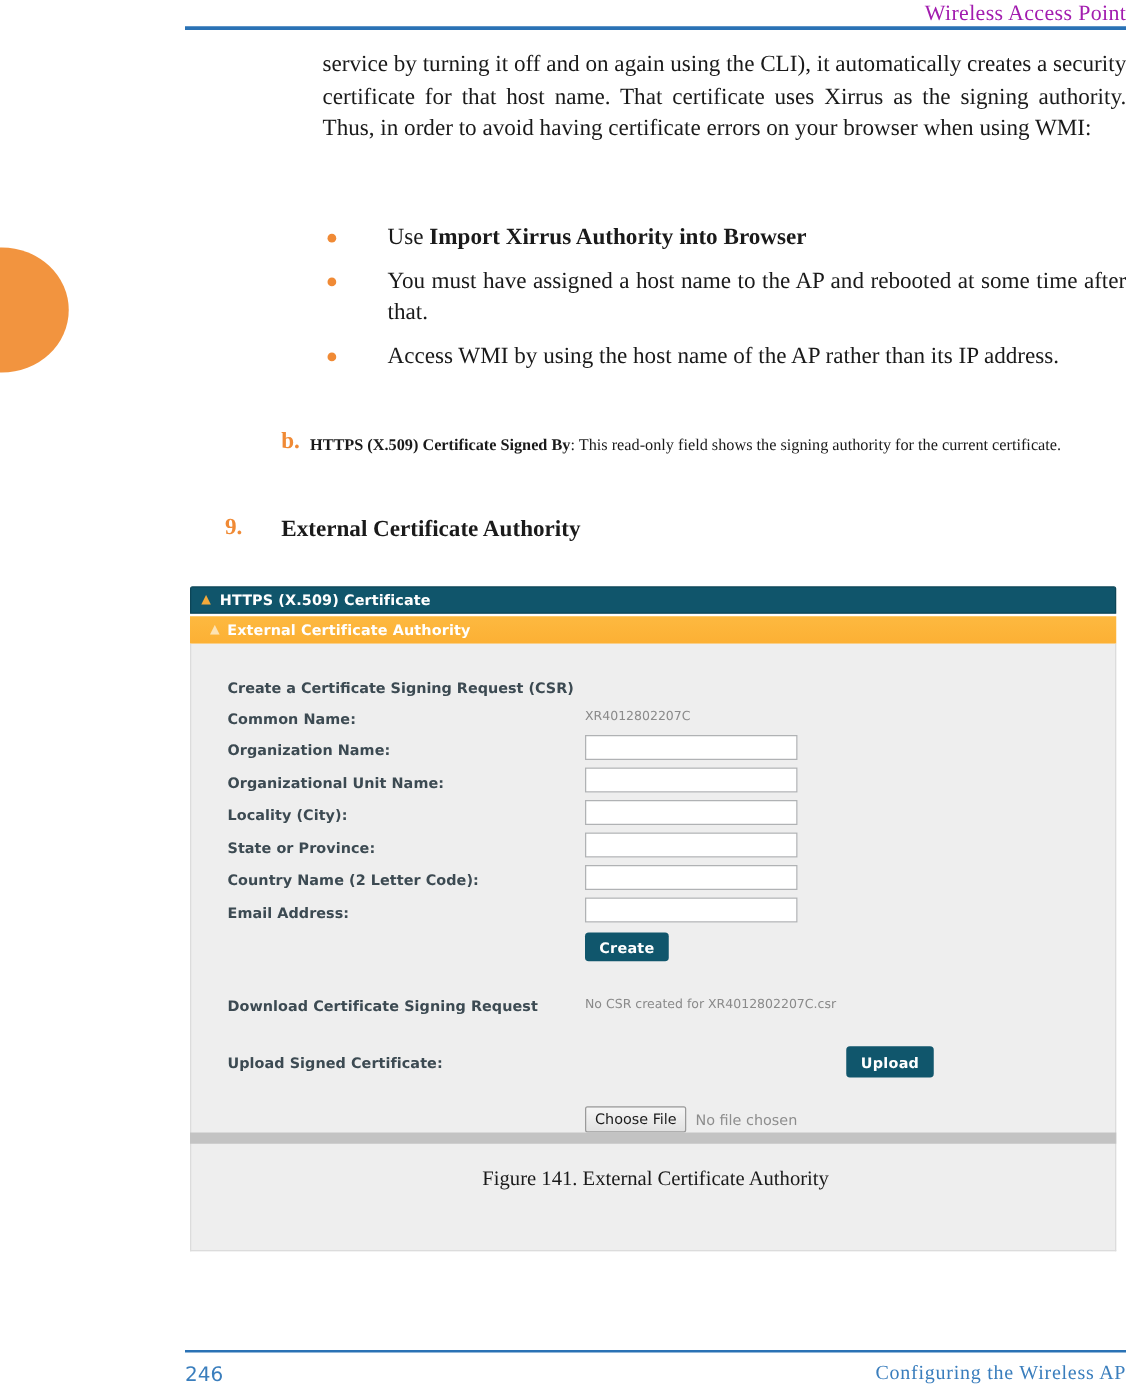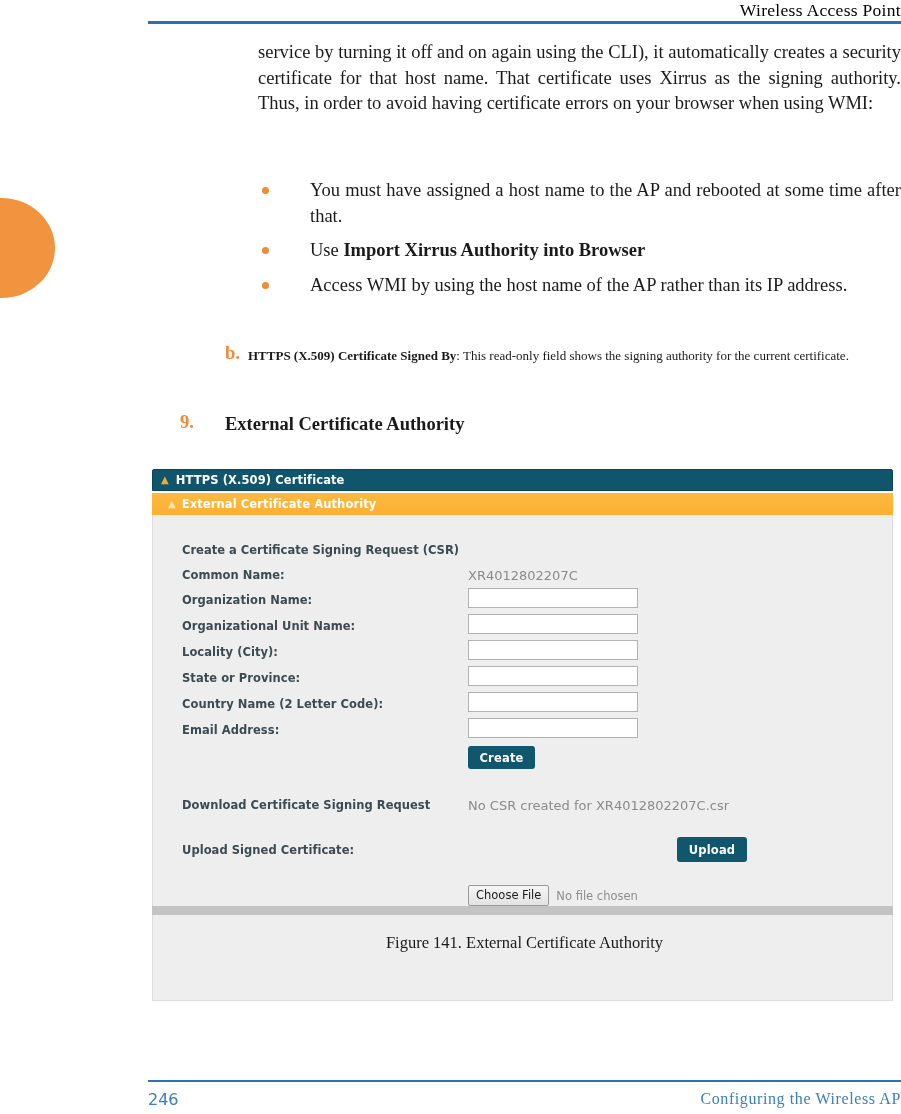--- a/index.html
+++ b/index.html
@@ -19,21 +19,21 @@
   
   .running-head {
     position: absolute;
     top: 0px;
     left: 148px;
     width: 753px;
     height: 36px;
     text-align: right;
     font-family: "Liberation Serif", serif;
     font-size: 17.5px;
-    color: #000000;
+    color: #a21caf;
     letter-spacing: 0.3px;
     line-height: 20px;
   }
   .head-rule {
     position: absolute;
     top: 21px;
     left: 148px;
     width: 753px;
     height: 3px;
     background: #2a72b5;
@@ -199,21 +199,21 @@
     position: absolute;
     left: 29px;
     font-size: 11.5px;
     font-weight: bold;
     color: #3c4a52;
     white-space: nowrap;
   }
   .ro-value {
     position: absolute;
     left: 315px;
-    font-size: 13px;
+    font-size: 10px;
     color: #8a8a8a;
     white-space: nowrap;
   }
   .txt-input {
     position: absolute;
     left: 315px;
     width: 170px;
     height: 20px;
     background: #ffffff;
     border: 1px solid #b0b2b4;
@@ -309,25 +309,25 @@
 
 <div class="margin-tab"></div>
 
 <div class="body-col">
   <p class="para">service by turning it off and on again using the CLI), it automatically creates a security certificate for that host name. That certificate uses Xirrus as the signing authority. Thus, in order to avoid having certificate errors on your browser when using WMI:</p>
 </div>
 
 <div class="bullets">
   <div class="bullet-row">
     <span class="bullet-dot"></span>
-    <span>You must have assigned a host name to the AP and rebooted at some time after that.</span>
+    <span>Use </span><b>Import Xirrus Authority into Browser</b>
   </div>
   <div class="bullet-row">
     <span class="bullet-dot"></span>
-    <span>Use </span><b>Import Xirrus Authority into Browser</b>
+    <span>You must have assigned a host name to the AP and rebooted at some time after that.</span>
   </div>
   <div class="bullet-row">
     <span class="bullet-dot"></span>
     <span>Access WMI by using the host name of the AP rather than its IP address.</span>
   </div>
 </div>
 
 <div class="item-b">
   <span class="marker">b.</span>
   <div class="content"><b>HTTPS (X.509) Certificate Signed By</b><span>: This read-only field shows the signing authority for the current certificate.</span></div>

